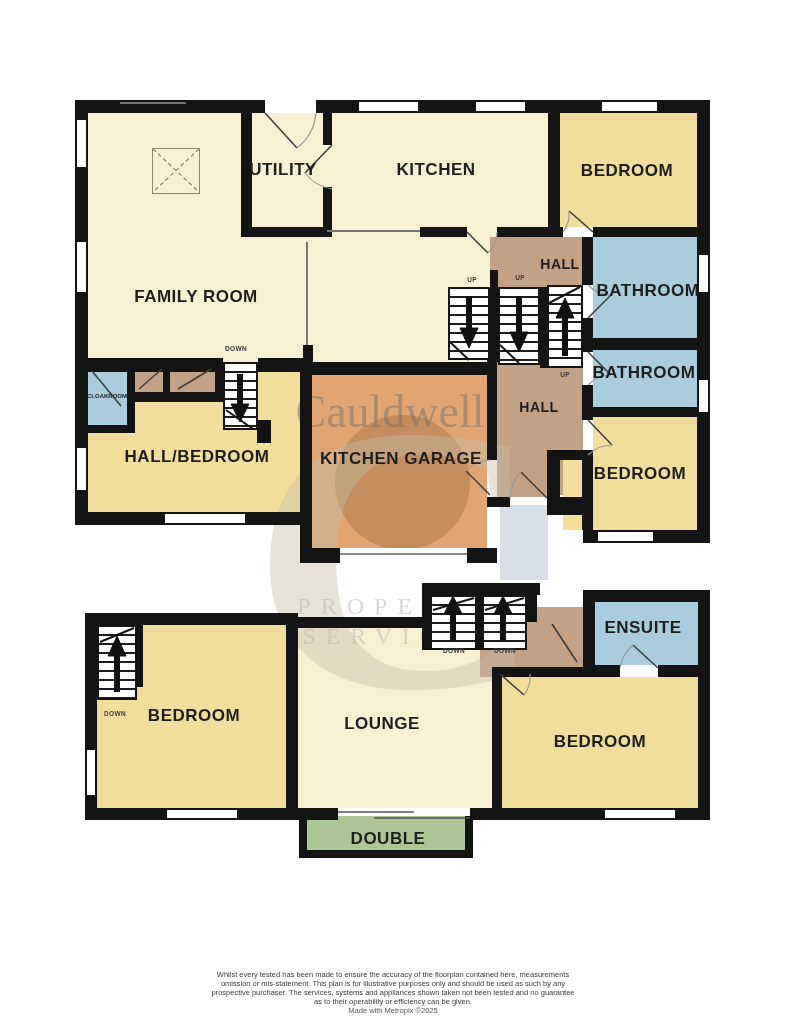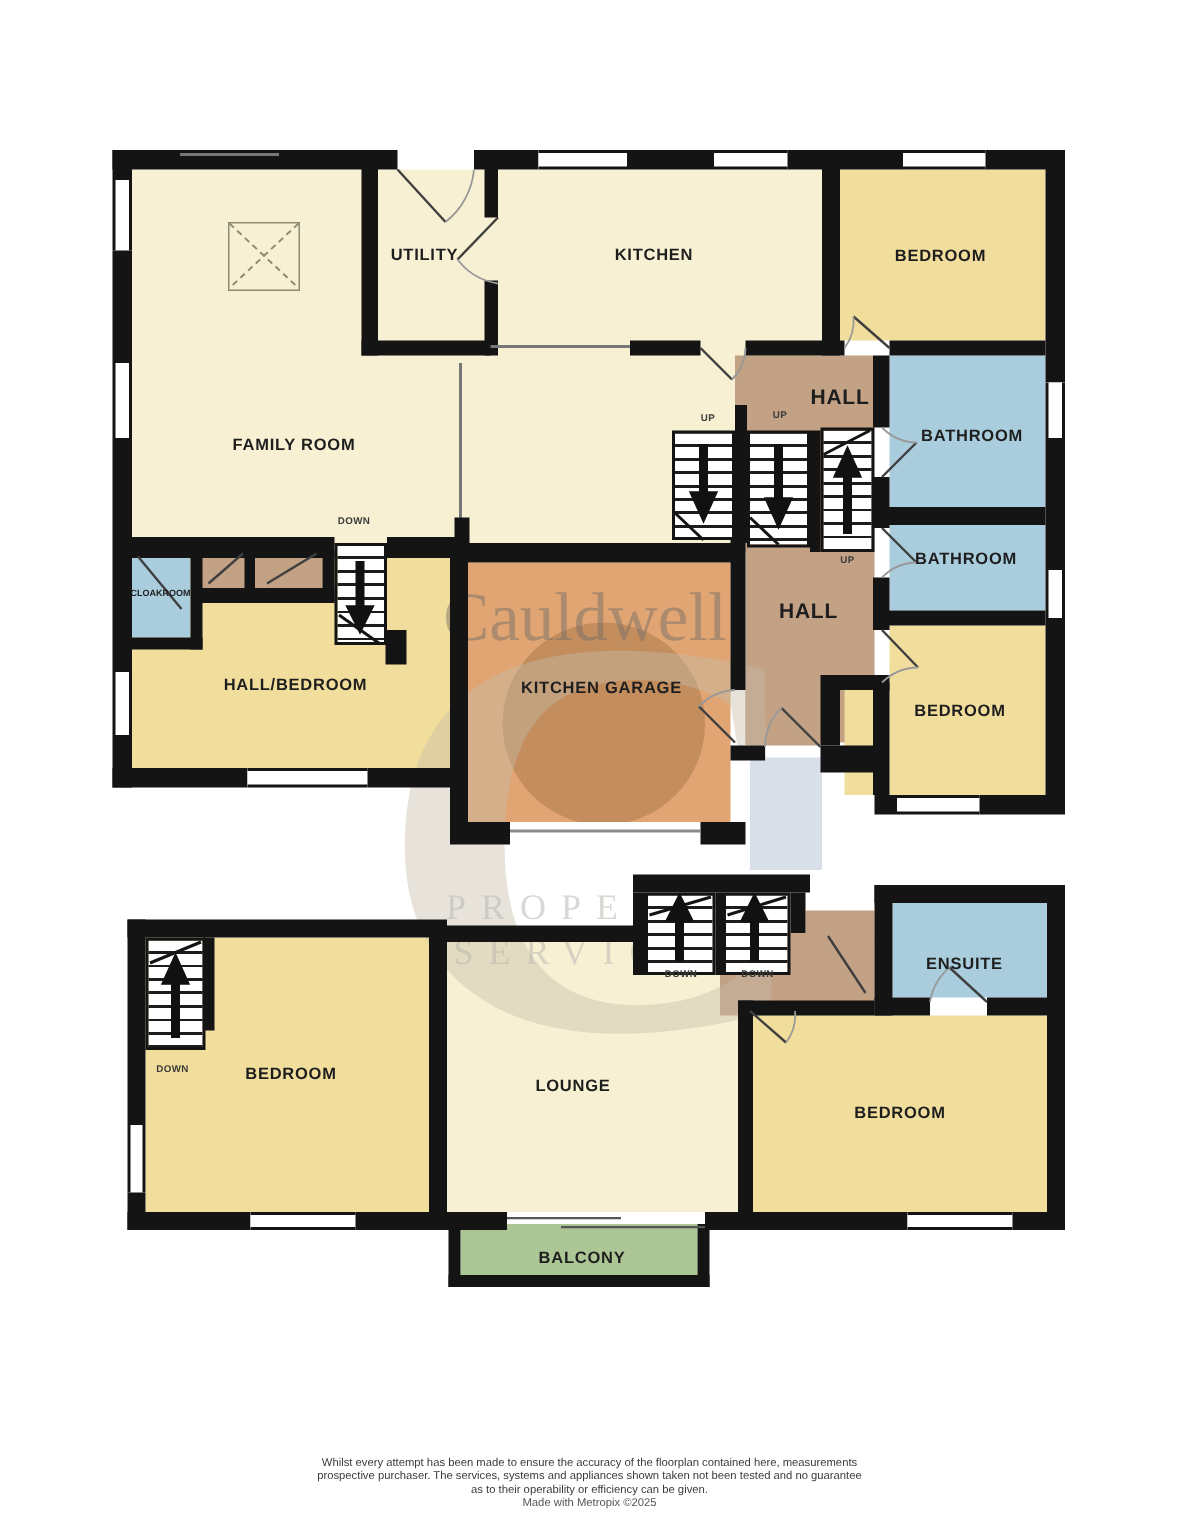--- a/index.html
+++ b/index.html
@@ -5,21 +5,21 @@
   html,body{margin:0;padding:0;background:#fff;}
   .canvas{position:relative;width:786px;height:1024px;background:#fff;overflow:hidden;
           font-family:"Liberation Sans",sans-serif;}
   .fill{position:absolute;}
   .w{position:absolute;background:var(--wall);}
   .wh{position:absolute;background:#fff;border-top:2px solid var(--wall);border-bottom:2px solid var(--wall);box-sizing:border-box;}
   .wv{position:absolute;background:#fff;border-left:2px solid var(--wall);border-right:2px solid var(--wall);box-sizing:border-box;}
   .tl{position:absolute;background:#777;}
   .st{position:absolute;background:repeating-linear-gradient(to bottom,#fff 0 7px,#1c1c1c 7px 9px);
       border:2px solid var(--wall);box-sizing:border-box;}
-  .lbl{position:absolute;transform:translate(-50%,-50%);font-weight:bold;font-size:11px;
+  .lbl{position:absolute;transform:translate(-50%,-50%);font-weight:bold;font-size:17px;
        letter-spacing:.5px;color:var(--ink);white-space:nowrap;}
   .lbl.hall{font-size:14px;}
   .lbl.tiny{font-size:6px;letter-spacing:0;}
   .lbl.sm{font-size:6.5px;color:#3c3c3c;letter-spacing:.3px;}
   .blob{position:absolute;border-radius:50%;background:rgba(148,102,62,.38);}
   .wm{position:absolute;transform:translate(-50%,-50%);white-space:nowrap;
       font-family:"Liberation Serif",serif;}
   .wm.mono{font-size:380px;font-weight:bold;color:rgba(198,188,170,.42);transform:translate(-50%,-50%) scaleX(1.08);}
   .wm.brand{font-size:46px;color:rgba(120,112,104,.5);}
   .wm.ps{font-size:24px;letter-spacing:10px;color:rgba(187,184,176,.55);}
@@ -263,26 +263,27 @@
   <div class="lbl hall" style="left:539px;top:407px">HALL</div>
   <div class="lbl tiny" style="left:107px;top:396px">CLOAKROOM</div>
   <div class="lbl sm" style="left:472px;top:279px">UP</div>
   <div class="lbl sm" style="left:520px;top:277px">UP</div>
   <div class="lbl sm" style="left:565px;top:374px">UP</div>
   <div class="lbl sm" style="left:236px;top:348px">DOWN</div>
 
   <div class="lbl" style="left:194px;top:716px">BEDROOM</div>
   <div class="lbl" style="left:382px;top:724px">LOUNGE</div>
   <div class="lbl" style="left:600px;top:742px">BEDROOM</div>
-  <div class="lbl" style="left:643px;top:643px">ENSUITE</div>
-  <div class="lbl" style="left:388px;top:839px">BALCONY</div>
+  <div class="lbl" style="left:643px;top:628px">ENSUITE</div>
+  <div class="lbl" style="left:388px;top:839px">DOUBLE</div>
   <div class="lbl sm" style="left:115px;top:713px">DOWN</div>
   <div class="lbl sm" style="left:454px;top:650px">DOWN</div>
   <div class="lbl sm" style="left:505px;top:650px">DOWN</div>
 
   <div class="ft">
-    <div>Whilst every attempt has been made to ensure the accuracy of the floorplan contained here, measurements</div>
+    <div>Whilst every tested has been made to ensure the accuracy of the floorplan contained here, measurements</div>
+    <div>omission or mis-statement. This plan is for illustrative purposes only and should be used as such by any</div>
     <div>prospective purchaser. The services, systems and appliances shown taken not been tested and no guarantee</div>
     <div>as to their operability or efficiency can be given.</div>
     <div class="credit">Made with Metropix ©2025</div>
   </div>
 
 </div>
 
 </body></html>

